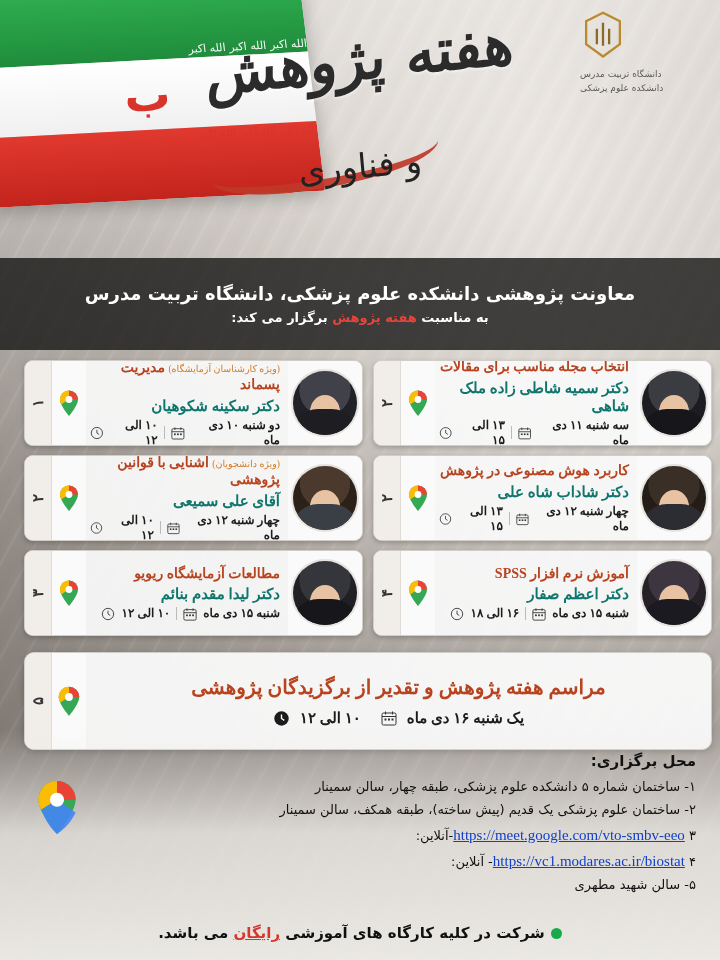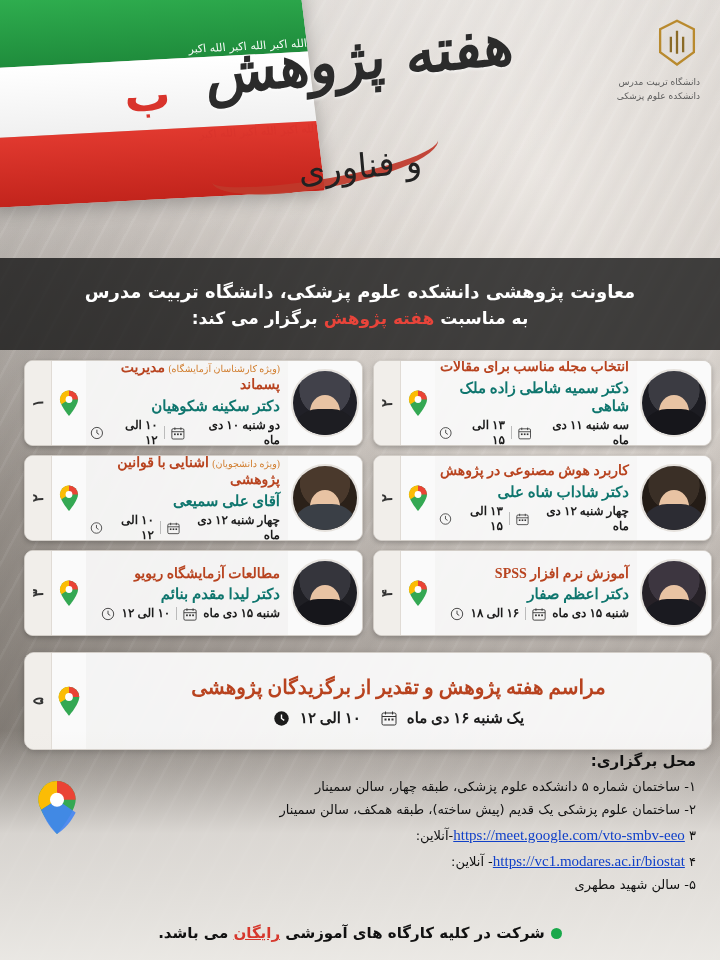--- a/index.html
+++ b/index.html
@@ -34,21 +34,21 @@
   .flag .w{top:33.3%;background:linear-gradient(180deg,#ffffff,#f0f0f0);}
   .flag .r{top:66.6%;background:linear-gradient(180deg,#e1392f,#c2241c);}
   .flag .kufic{position:absolute;left:0;width:100%;height:16px;
     font-family:"DejaVu Sans",sans-serif;font-size:11px;color:#fff;letter-spacing:2px;
     white-space:nowrap;overflow:hidden;opacity:.95;}
   .flag .kufic.t{top:33.3%;transform:translateY(-15px);color:#fff;}
   .flag .kufic.b{top:66.6%;transform:translateY(1px);color:#d9342c;}
   .flag .emblem{position:absolute;left:50%;top:50%;transform:translate(-50%,-50%);
     color:#d9342c;font-size:46px;line-height:1;font-weight:bold;}
   
-  .uni-logo{position:absolute;right:20px;top:18px;width:120px;text-align:right;color:#4a4a4a;}
+  .uni-logo{position:absolute;right:20px;top:10px;width:120px;text-align:left;color:#4a4a4a;}
   .uni-mark{width:46px;height:50px;margin:0 auto 4px;}
   .uni-line{font-size:9px;line-height:1.5;color:#5b5b5b;}
   
   .calligraphy{position:absolute;right:170px;top:28px;width:380px;height:210px;
     text-align:center;}
   .calligraphy .main{
     font-family:"DejaVu Serif","Liberation Serif",serif;
     font-size:58px;color:#2b2b2b;line-height:1.1;font-weight:bold;
     transform:rotate(-6deg) skewX(-6deg);
     text-shadow:0 2px 3px rgba(255,255,255,.5);
@@ -61,21 +61,21 @@
   .calligraphy .sub{
     position:absolute;left:0;right:0;top:118px;
     font-family:"DejaVu Serif",serif;font-size:34px;color:#222;
     transform:rotate(-5deg);
   }
   
   .headband{position:absolute;left:0;right:0;top:258px;height:92px;
     background:rgba(18,18,18,.78);color:#fff;text-align:center;
     display:flex;flex-direction:column;justify-content:center;gap:6px;}
   .headband .l1{font-size:18px;font-weight:bold;}
-  .headband .l2{font-size:17px;font-weight:bold;}
+  .headband .l2{font-size:13px;font-weight:bold;}
   .headband .l2 b{color:#e8443a;}
   
   .sched{position:absolute;left:24px;right:8px;top:360px;font-family:Liberation Serif, serif;}
   .row{display:flex;gap:10px;margin-bottom:9px;}
   .card{
     flex:1;display:flex;align-items:stretch;height:84px;
     background:rgba(250,250,250,.93);
     border:1px solid #d2cdc7;border-radius:9px;overflow:hidden;
     box-shadow:0 2px 5px rgba(0,0,0,.22);
   }

